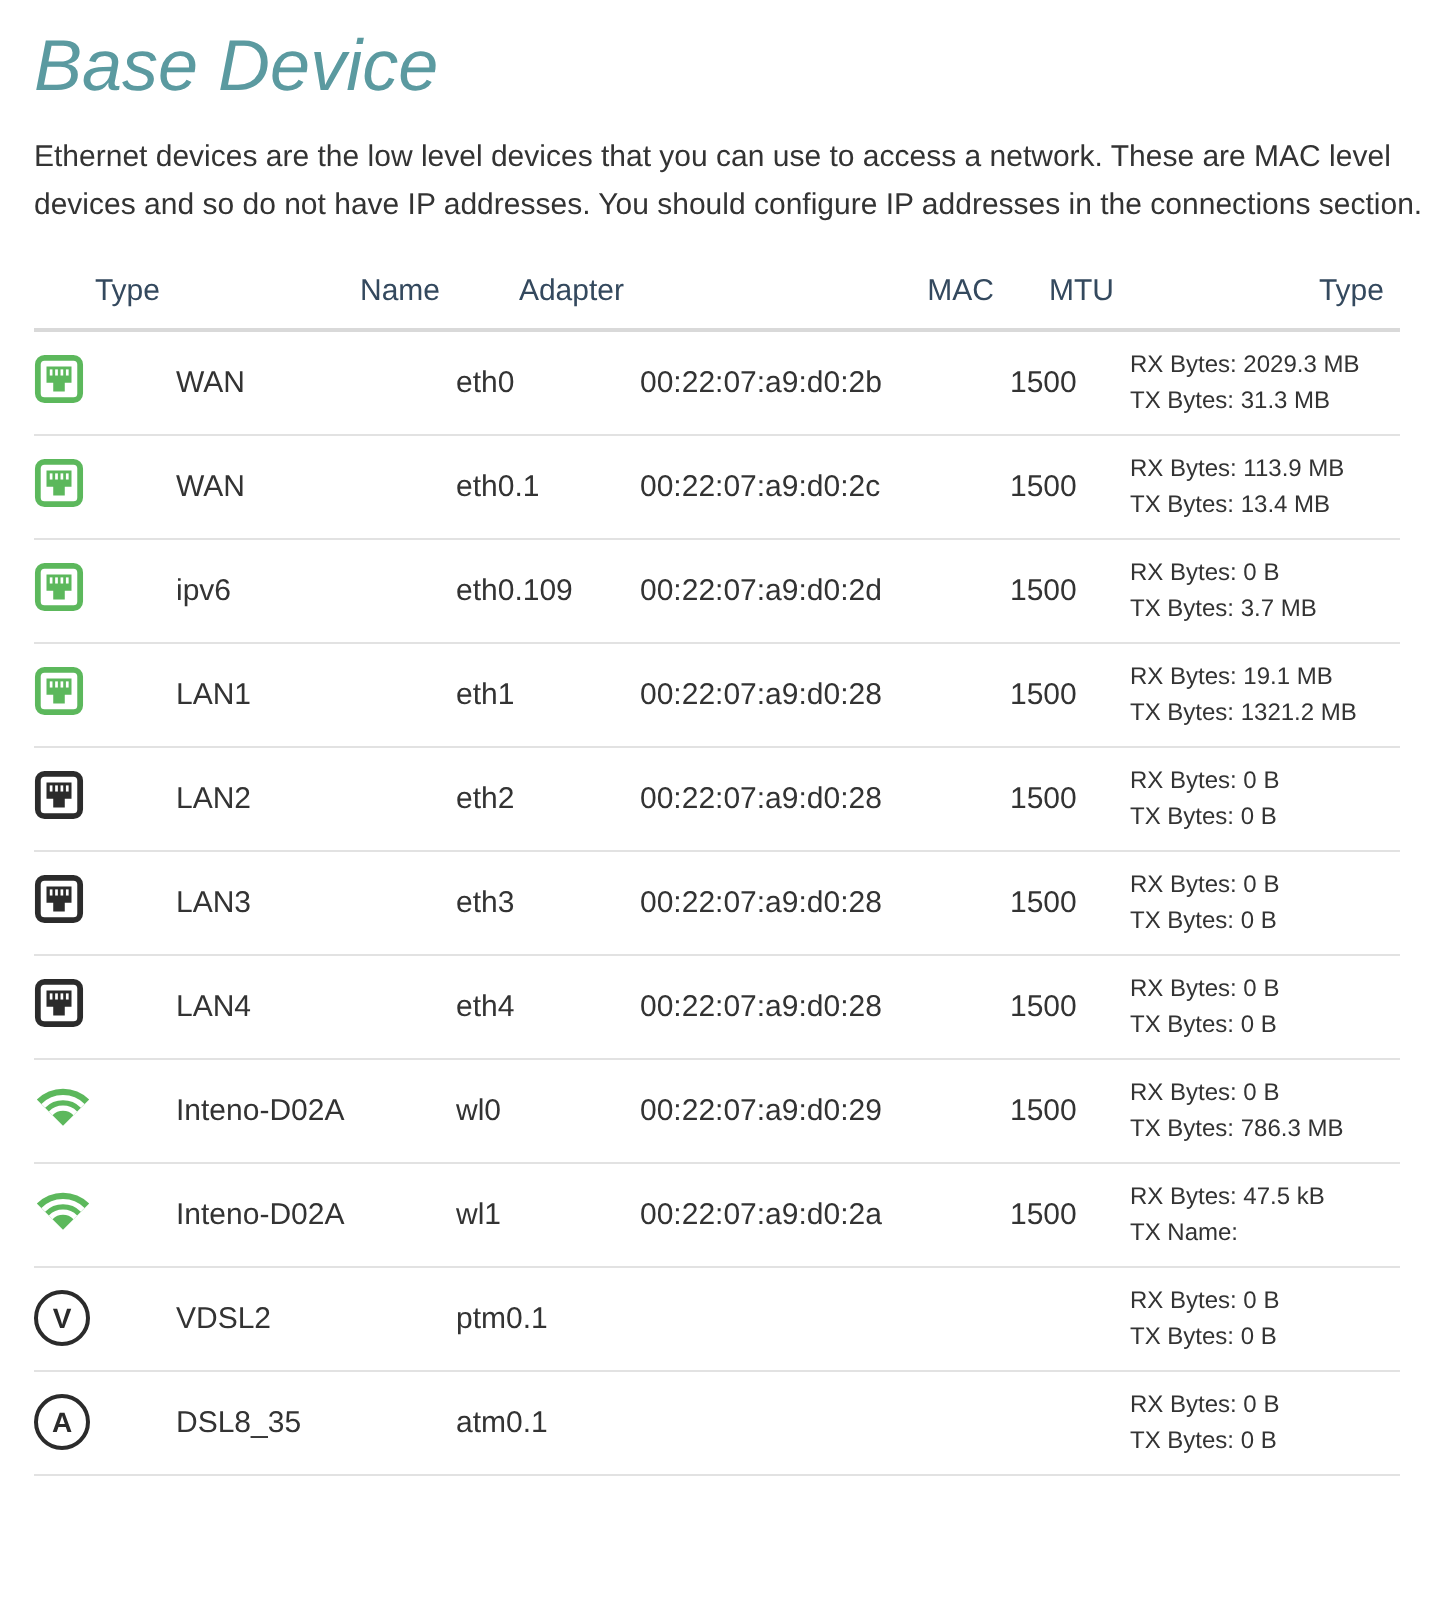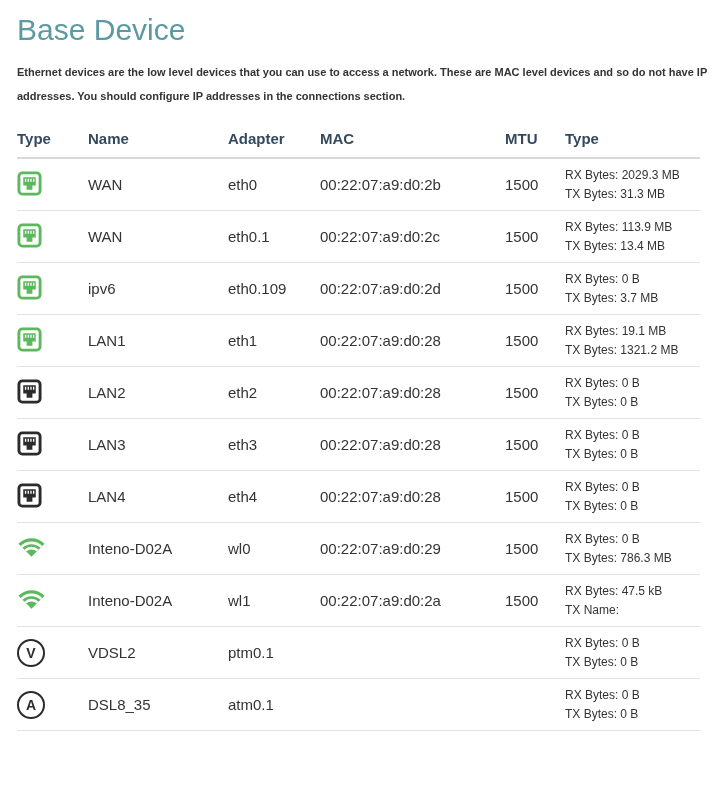--- a/index.html
+++ b/index.html
@@ -14,48 +14,48 @@
   html,body{margin:0;padding:0;background:#ffffff;}
   body{
     width:717px;height:806px;overflow:hidden;
     font-family:"Liberation Sans", sans-serif;
     color:var(--text);
     -webkit-font-smoothing:antialiased;
   }
   .container{padding:0 17px;}
   h1.page-title{
     margin:13px 0 14px 0;
-    font-size:30px;
+    font-size:36px;
     line-height:1.1;
     font-weight:500;
     color:var(--title-color);
+    font-style:italic;
   }
   p.page-description{
     margin:0 0 16px 0;
-    font-size:11px;
+    font-size:15px;
     line-height:24px;
     width:700px;
     color:var(--text);
-    font-weight:bold;
   }
   table.device-table{
     width:100%;
     border-collapse:collapse;
     table-layout:fixed;
   }
   col.c-type{width:71px;}
   col.c-name{width:140px;}
   col.c-adapter{width:92px;}
   col.c-mac{width:185px;}
   col.c-mtu{width:60px;}
   col.c-stats{width:auto;}
   th{
-    text-align:left;
+    text-align:right;
     font-size:15px;
-    font-weight:bold;
+    font-weight:normal;
     color:var(--header-color);
     padding:6px 8px 10px 0;
     border-bottom:2px solid var(--head-border);
   }
   td{
     padding:7px 8px 7px 0;
     border-bottom:1px solid var(--row-border);
     vertical-align:middle;
     font-size:15px;
     color:var(--text);

